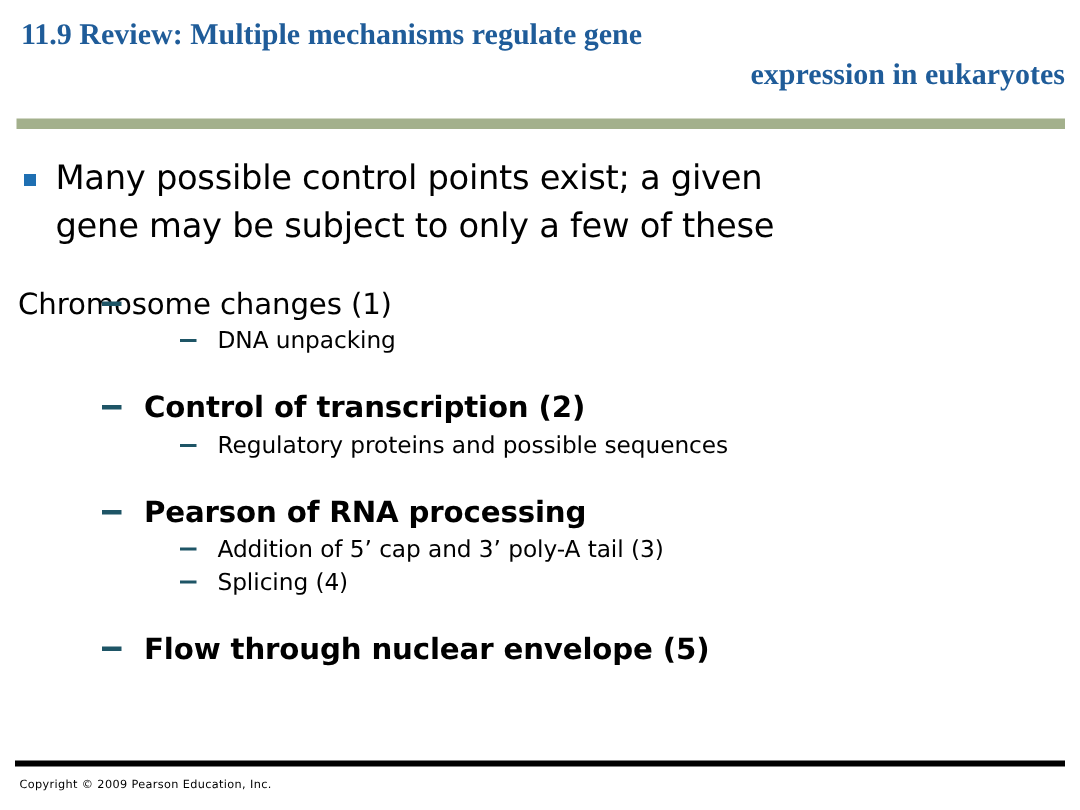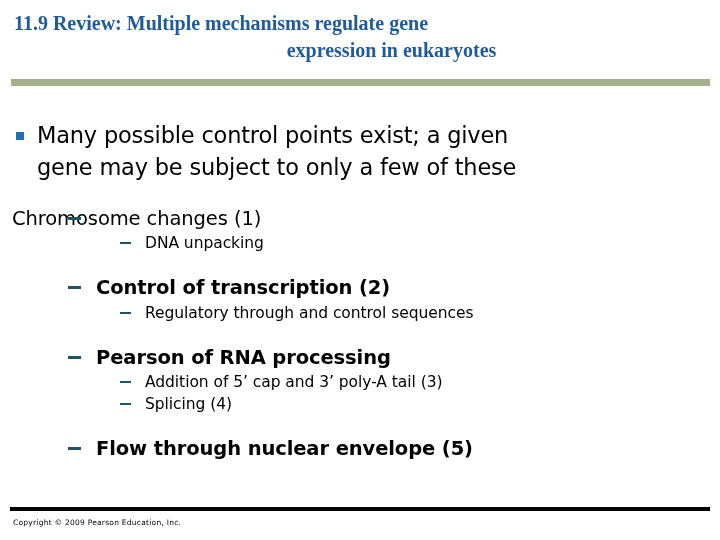--- a/index.html
+++ b/index.html
@@ -30,38 +30,38 @@
     text-align: center;
     letter-spacing: 0px;
   }
   .slide-title .ttl-line1 {
     display: block;
     text-align: left;
     padding-left: 4px;
   }
   .slide-title .ttl-line2 {
     display: block;
-    text-align: center;
+    text-align: right;
     padding-left: 63px;
   }
 
   .title-rule {
     position: absolute;
     left: 11px;
     top: 79px;
     width: 699px;
     height: 7px;
     background: #A3B08C;
   }
 
   
   .body {
     position: absolute;
     left: 0;
-    top: 120px;
+    top: 104px;
     width: 608px;
   }
 
   
   .lvl1 {
     position: relative;
     padding-left: 37px;
     padding-right: 40px;
     font-size: 22.5px;
     line-height: 1.42;
@@ -168,21 +168,21 @@
     <span class="txt">DNA unpacking</span>
   </div>
 
   <div class="lvl2 sp-lvl2">
     <span class="dash"></span>
     <span class="txt">Control of transcription (2)</span>
   </div>
 
   <div class="lvl3 sp-lvl3">
     <span class="dash"></span>
-    <span class="txt">Regulatory through and control sequences</span>
+    <span class="txt">Regulatory proteins and possible sequences</span>
   </div>
 
   <div class="lvl2 sp-lvl2">
     <span class="dash"></span>
     <span class="txt">Pearson of RNA processing</span>
   </div>
 
   <div class="lvl3 sp-lvl3">
     <span class="dash"></span>
     <span class="txt">Addition of 5’ cap and 3’ poly-A tail (3)</span>

